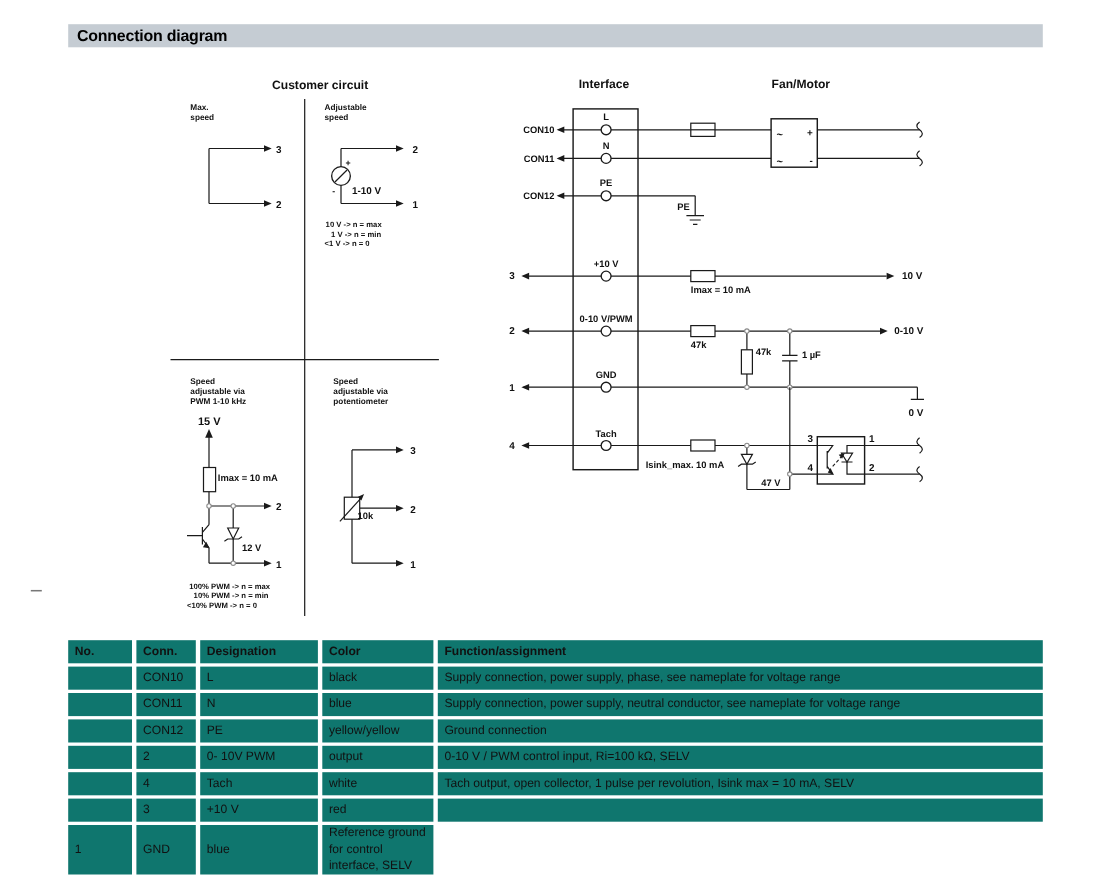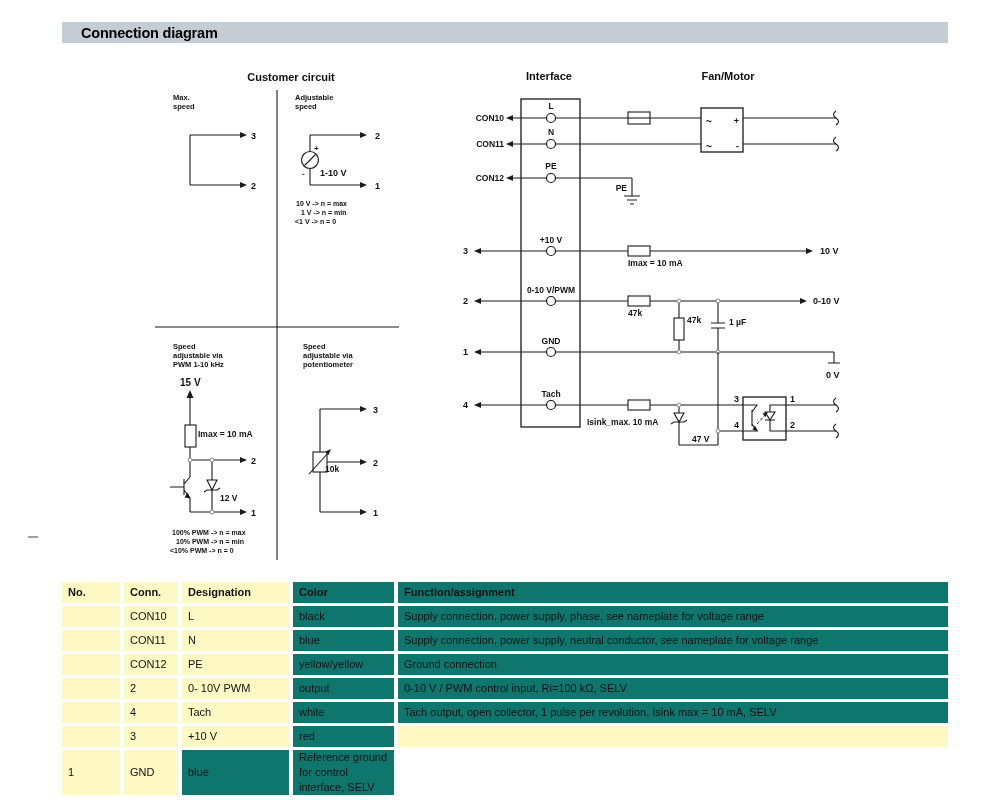--- a/index.html
+++ b/index.html
@@ -1,36 +1,36 @@
 <!DOCTYPE html>
 <html><head>
 <meta charset="utf-8">
 <style>
   html,body{margin:0;padding:0;background:#fff;}
   .page{position:relative;width:1000px;height:800px;background:#fff;overflow:hidden;
         font-family:"Liberation Sans",sans-serif;color:#111;}
   .title-bar{position:absolute;left:62px;top:22px;width:886px;height:21px;
              background:#c5ccd3;display:flex;align-items:center;}
-  .title-bar span{font-size:14.5px;font-weight:bold;padding-left:19px;letter-spacing:-0.2px;color:#000;}
+  .title-bar span{font-size:14.5px;font-weight:bold;padding-left:8px;letter-spacing:-0.2px;color:#000;}
   svg{position:absolute;left:0;top:60px;}
   svg text{font-family:"Liberation Sans",sans-serif;font-weight:bold;fill:#111;}
   .t7{font-size:7px}.t75{font-size:7.5px}.t8{font-size:8px}.t85{font-size:8.5px}
   .t9{font-size:9px}.t10{font-size:10px}.t11{font-size:11px}
   .w{stroke:#1a1a1a;stroke-width:1.1;fill:none;}
   .w2{stroke:#1a1a1a;stroke-width:1.3;fill:none;}
   .box{stroke:#1a1a1a;stroke-width:1.1;fill:#fff;}
   .ah{fill:#1a1a1a;stroke:none;}
   .jc{fill:#fff;stroke:#8a8a8a;stroke-width:1;}
   .tc{fill:#fff;stroke:#1a1a1a;stroke-width:1.2;}
   .dash{stroke:#1a1a1a;stroke-width:1;stroke-dasharray:3 2;fill:none;}
   .tbl{position:absolute;left:62px;top:582px;width:886px;
        display:grid;grid-template-columns:58px 54px 107px 101px 1fr;
        gap:3px 4px;font-size:11px;}
   .cell{display:flex;align-items:center;min-height:21px;padding:0 0 0 6px;line-height:15px;}
-  .c-dark{background:#fef9c3;}
+  .c-dark{background:#0f766e;}
   .c-light{background:#0f766e;}
   .hdr{font-weight:bold;}
 </style>
 </head>
 <body>
 
 <div class="page">
 
   <div class="title-bar">
     <span>Connection diagram</span>

